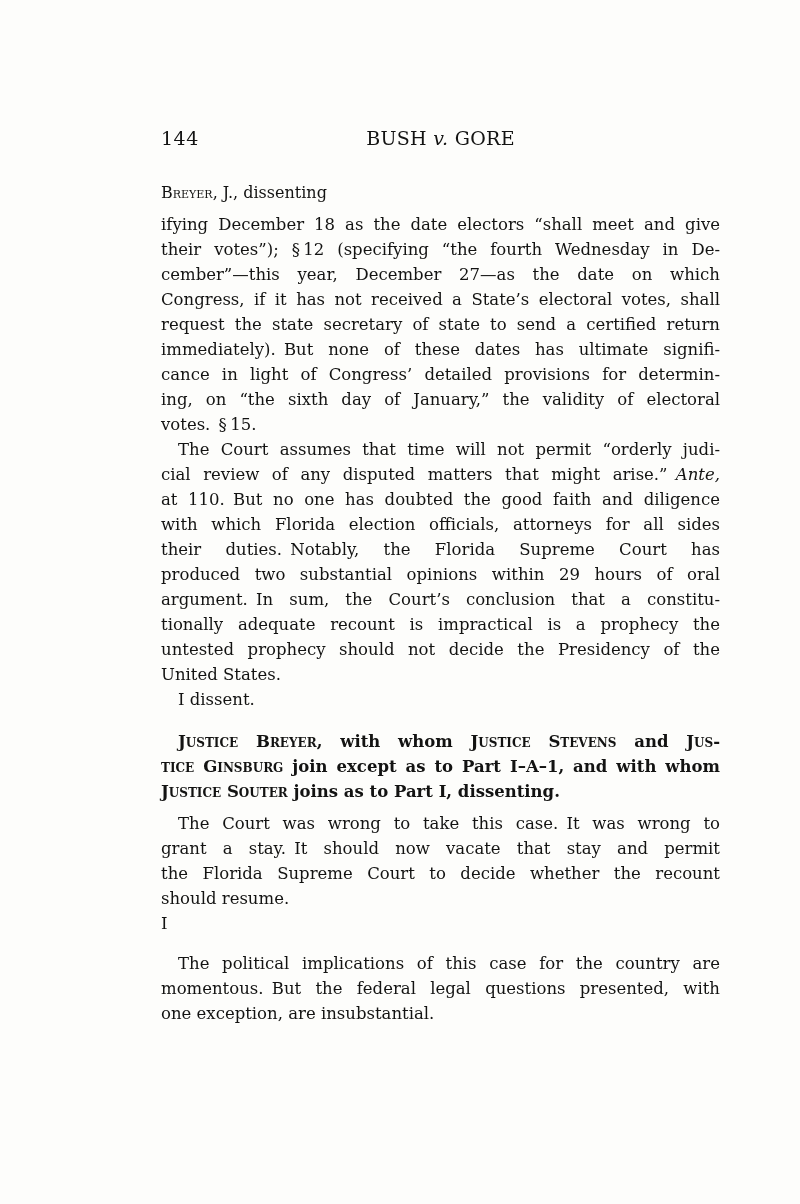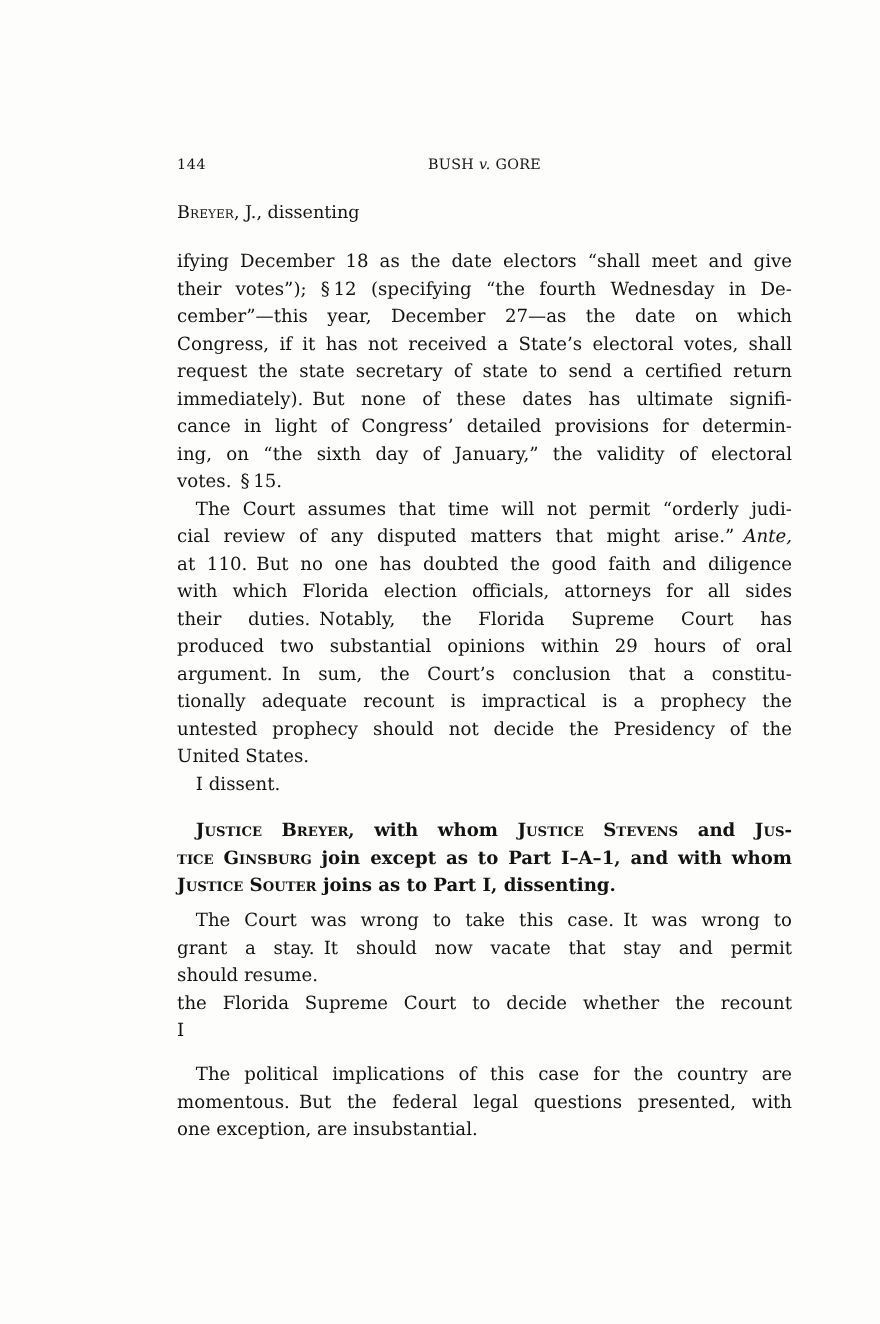--- a/index.html
+++ b/index.html
@@ -6,33 +6,33 @@
   body {
     width: 800px; height: 1204px;
     background: #fdfdfb;
     color: #131312;
     font-family: "DejaVu Serif", serif;
     overflow: hidden; position: relative;
   }
   .page { position: absolute; inset: 0; }
 
   .header {
-    position: absolute; left: 161px; top: 144px; width: 559px;
-    font-size: 13px; line-height: 1; letter-spacing: 0.3px;
+    position: absolute; left: 161px; top: 129px; width: 559px;
+    font-size: 19px; line-height: 1; letter-spacing: 0.3px;
   }
   .pagenum { position: absolute; left: 0; top: 0; letter-spacing: 0.5px; }
   .title { display: block; text-align: center; }
 
   .runhead {
     position: absolute; left: 161px; top: 185px; width: 559px;
     font-size: 16px; line-height: 1; 
   }
 
   .bodytext {
-    position: absolute; left: 161px; top: 225px; width: 559px;
+    position: absolute; left: 161px; top: 212px; width: 559px;
     font-size: 16.5px; line-height: 25px;
   }
   .block { margin: 0; }
   .block:nth-child(4) { margin-top: 17px; font-weight: bold; }  
   .block:nth-child(5) { margin-top: 7px; }   
   .block:nth-child(7) { margin-top: 15px; }  
   .ln { height: 25px; }
   .j { text-align: justify; text-align-last: justify; }
   .last { text-align: left; }
   .p.indent .ln:first-child { text-indent: 17px; }
@@ -80,22 +80,22 @@
         <div class="ln last"><span>I dissent.</span></div>
       </div>
       <div class="block p indent">
         <div class="ln j"><span class="sc">Justice Breyer</span><span>, with whom </span><span class="sc">Justice Stevens</span><span> and </span><span class="sc">Jus-</span></div>
         <div class="ln j"><span class="sc">tice Ginsburg</span><span> join except as to Part I–A–1, and with whom</span></div>
         <div class="ln last"><span class="sc">Justice Souter</span><span> joins as to Part I, dissenting.</span></div>
       </div>
       <div class="block p indent">
         <div class="ln j"><span>The Court was wrong to take this case. It was wrong to</span></div>
         <div class="ln j"><span>grant a stay. It should now vacate that stay and permit</span></div>
+        <div class="ln j"><span>the Florida Supreme Court to decide whether the recount</span></div>
         <div class="ln last"><span>should resume.</span></div>
-        <div class="ln j"><span>the Florida Supreme Court to decide whether the recount</span></div>
       </div>
       <div class="block heading">
         <div class="ln last"><span>I</span></div>
       </div>
       <div class="block p indent">
         <div class="ln j"><span>The political implications of this case for the country are</span></div>
         <div class="ln j"><span>momentous. But the federal legal questions presented, with</span></div>
         <div class="ln last"><span>one exception, are insubstantial.</span></div>
       </div>
     </div>

